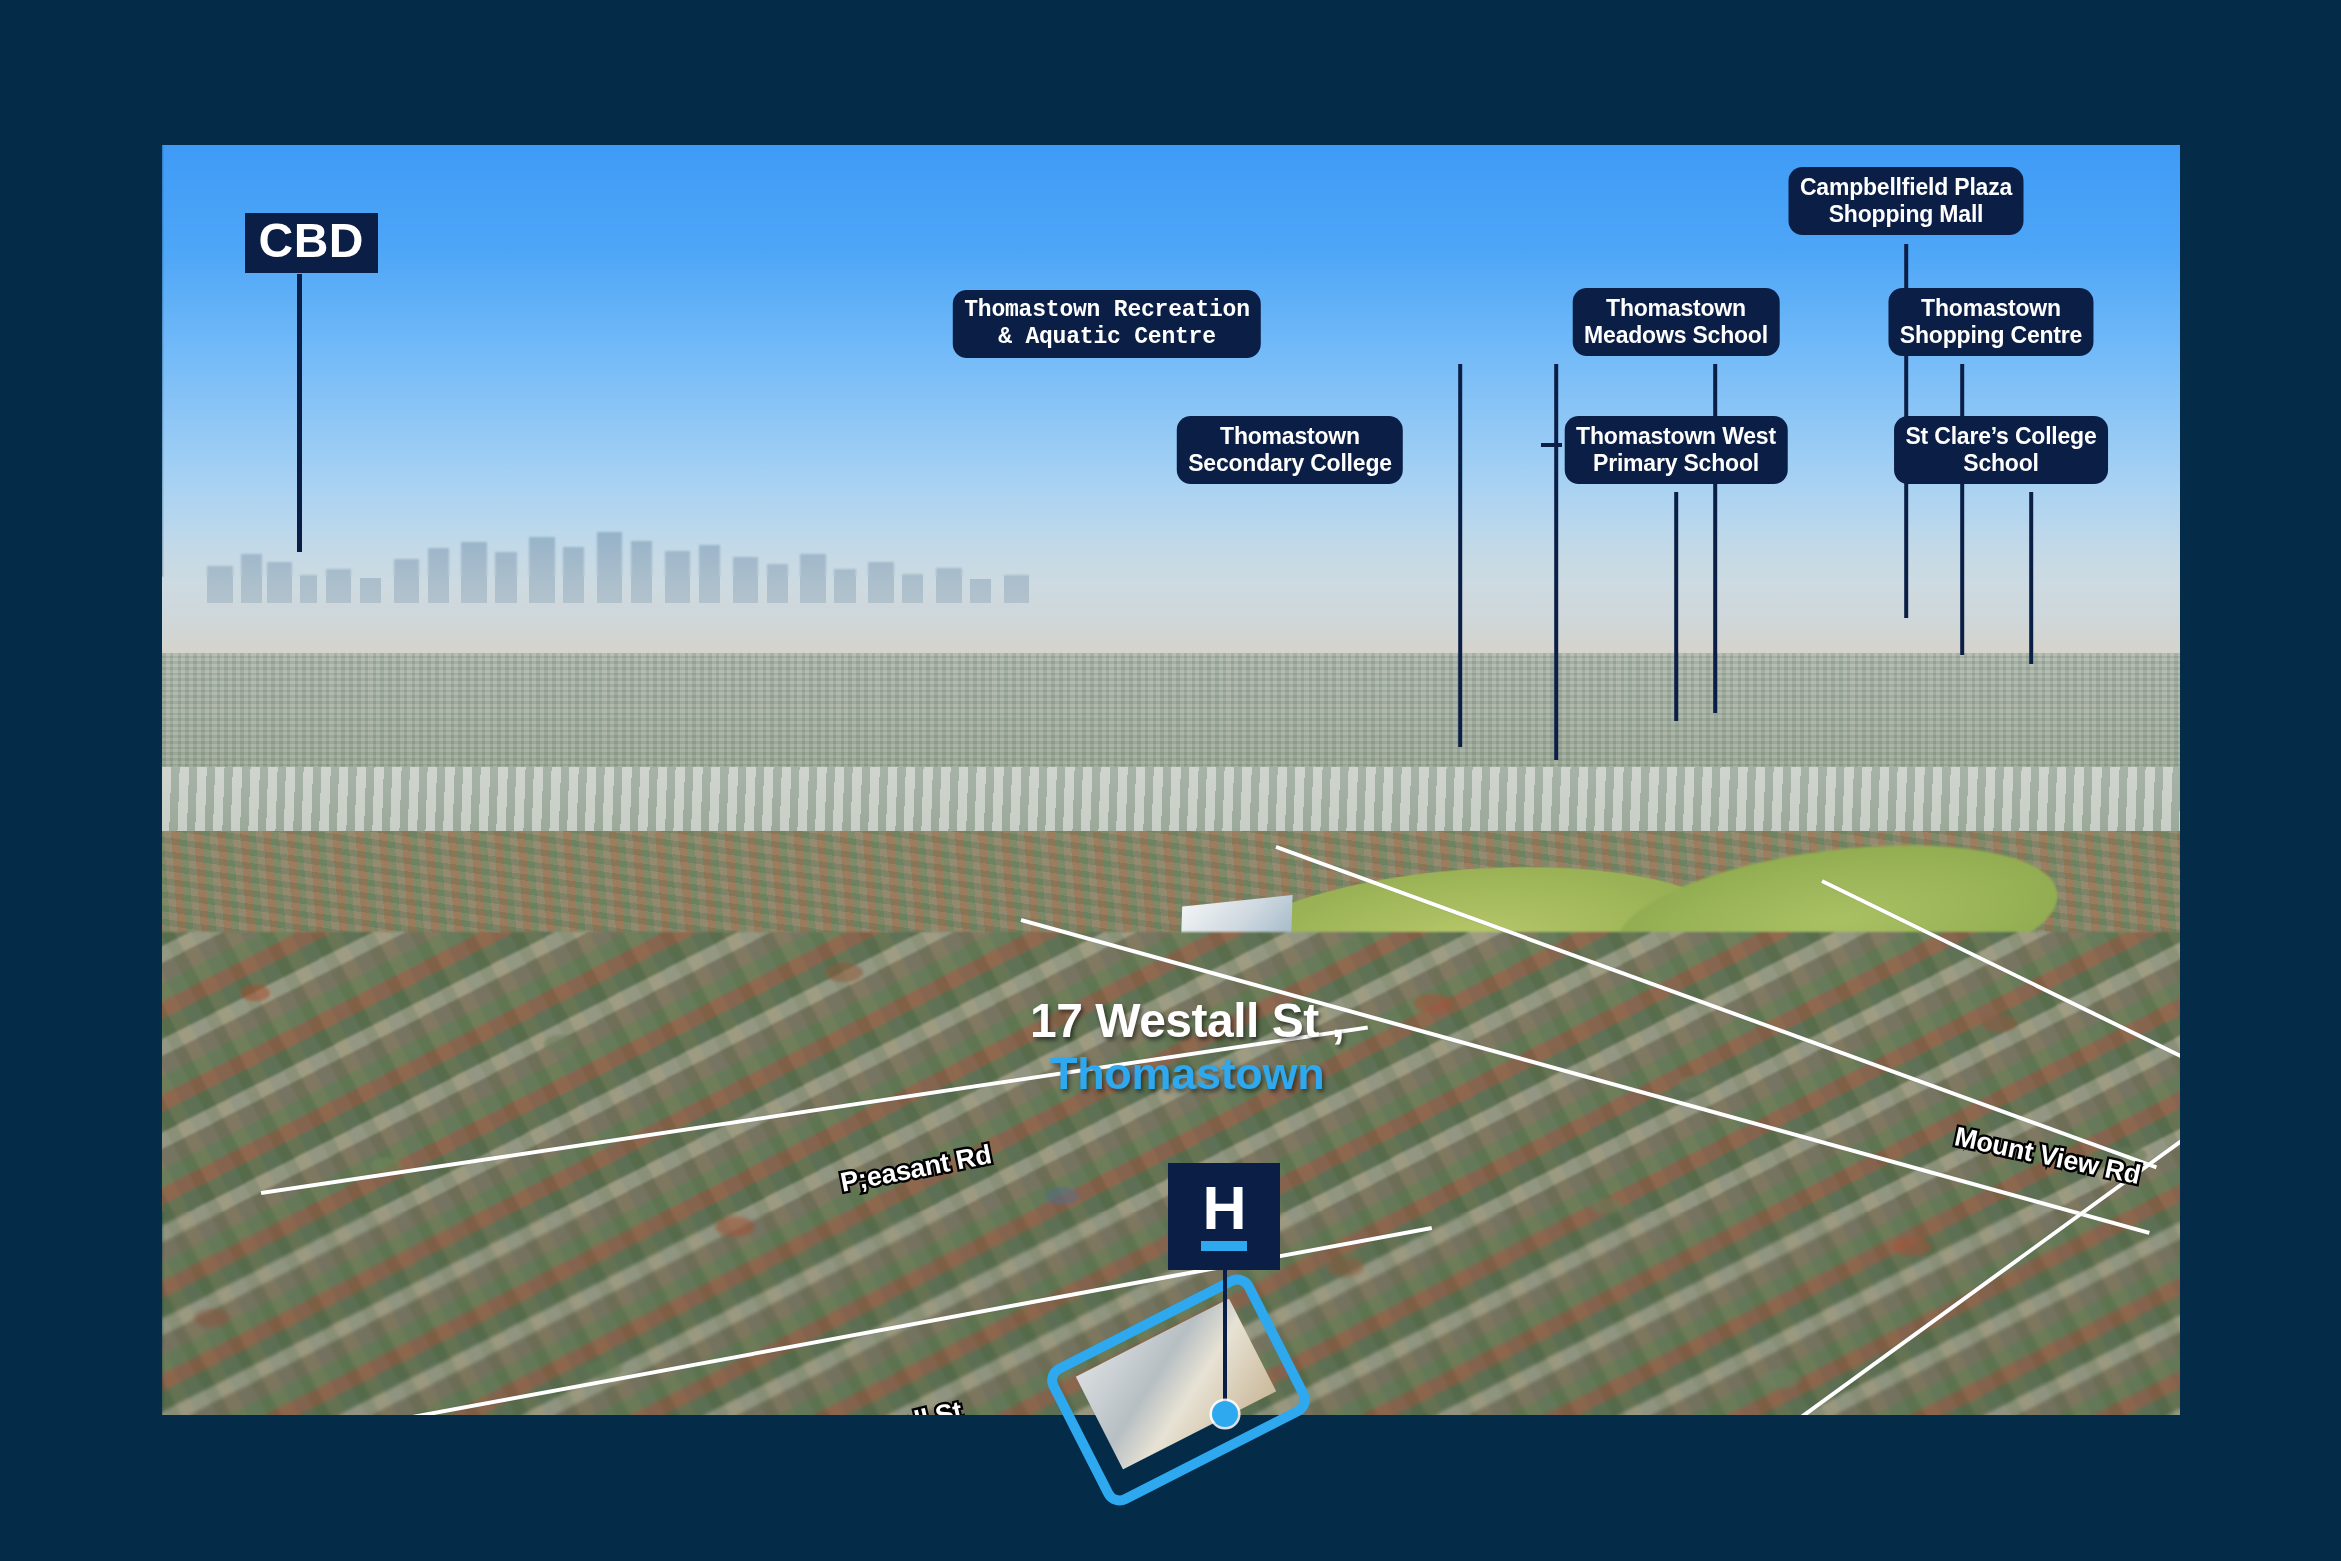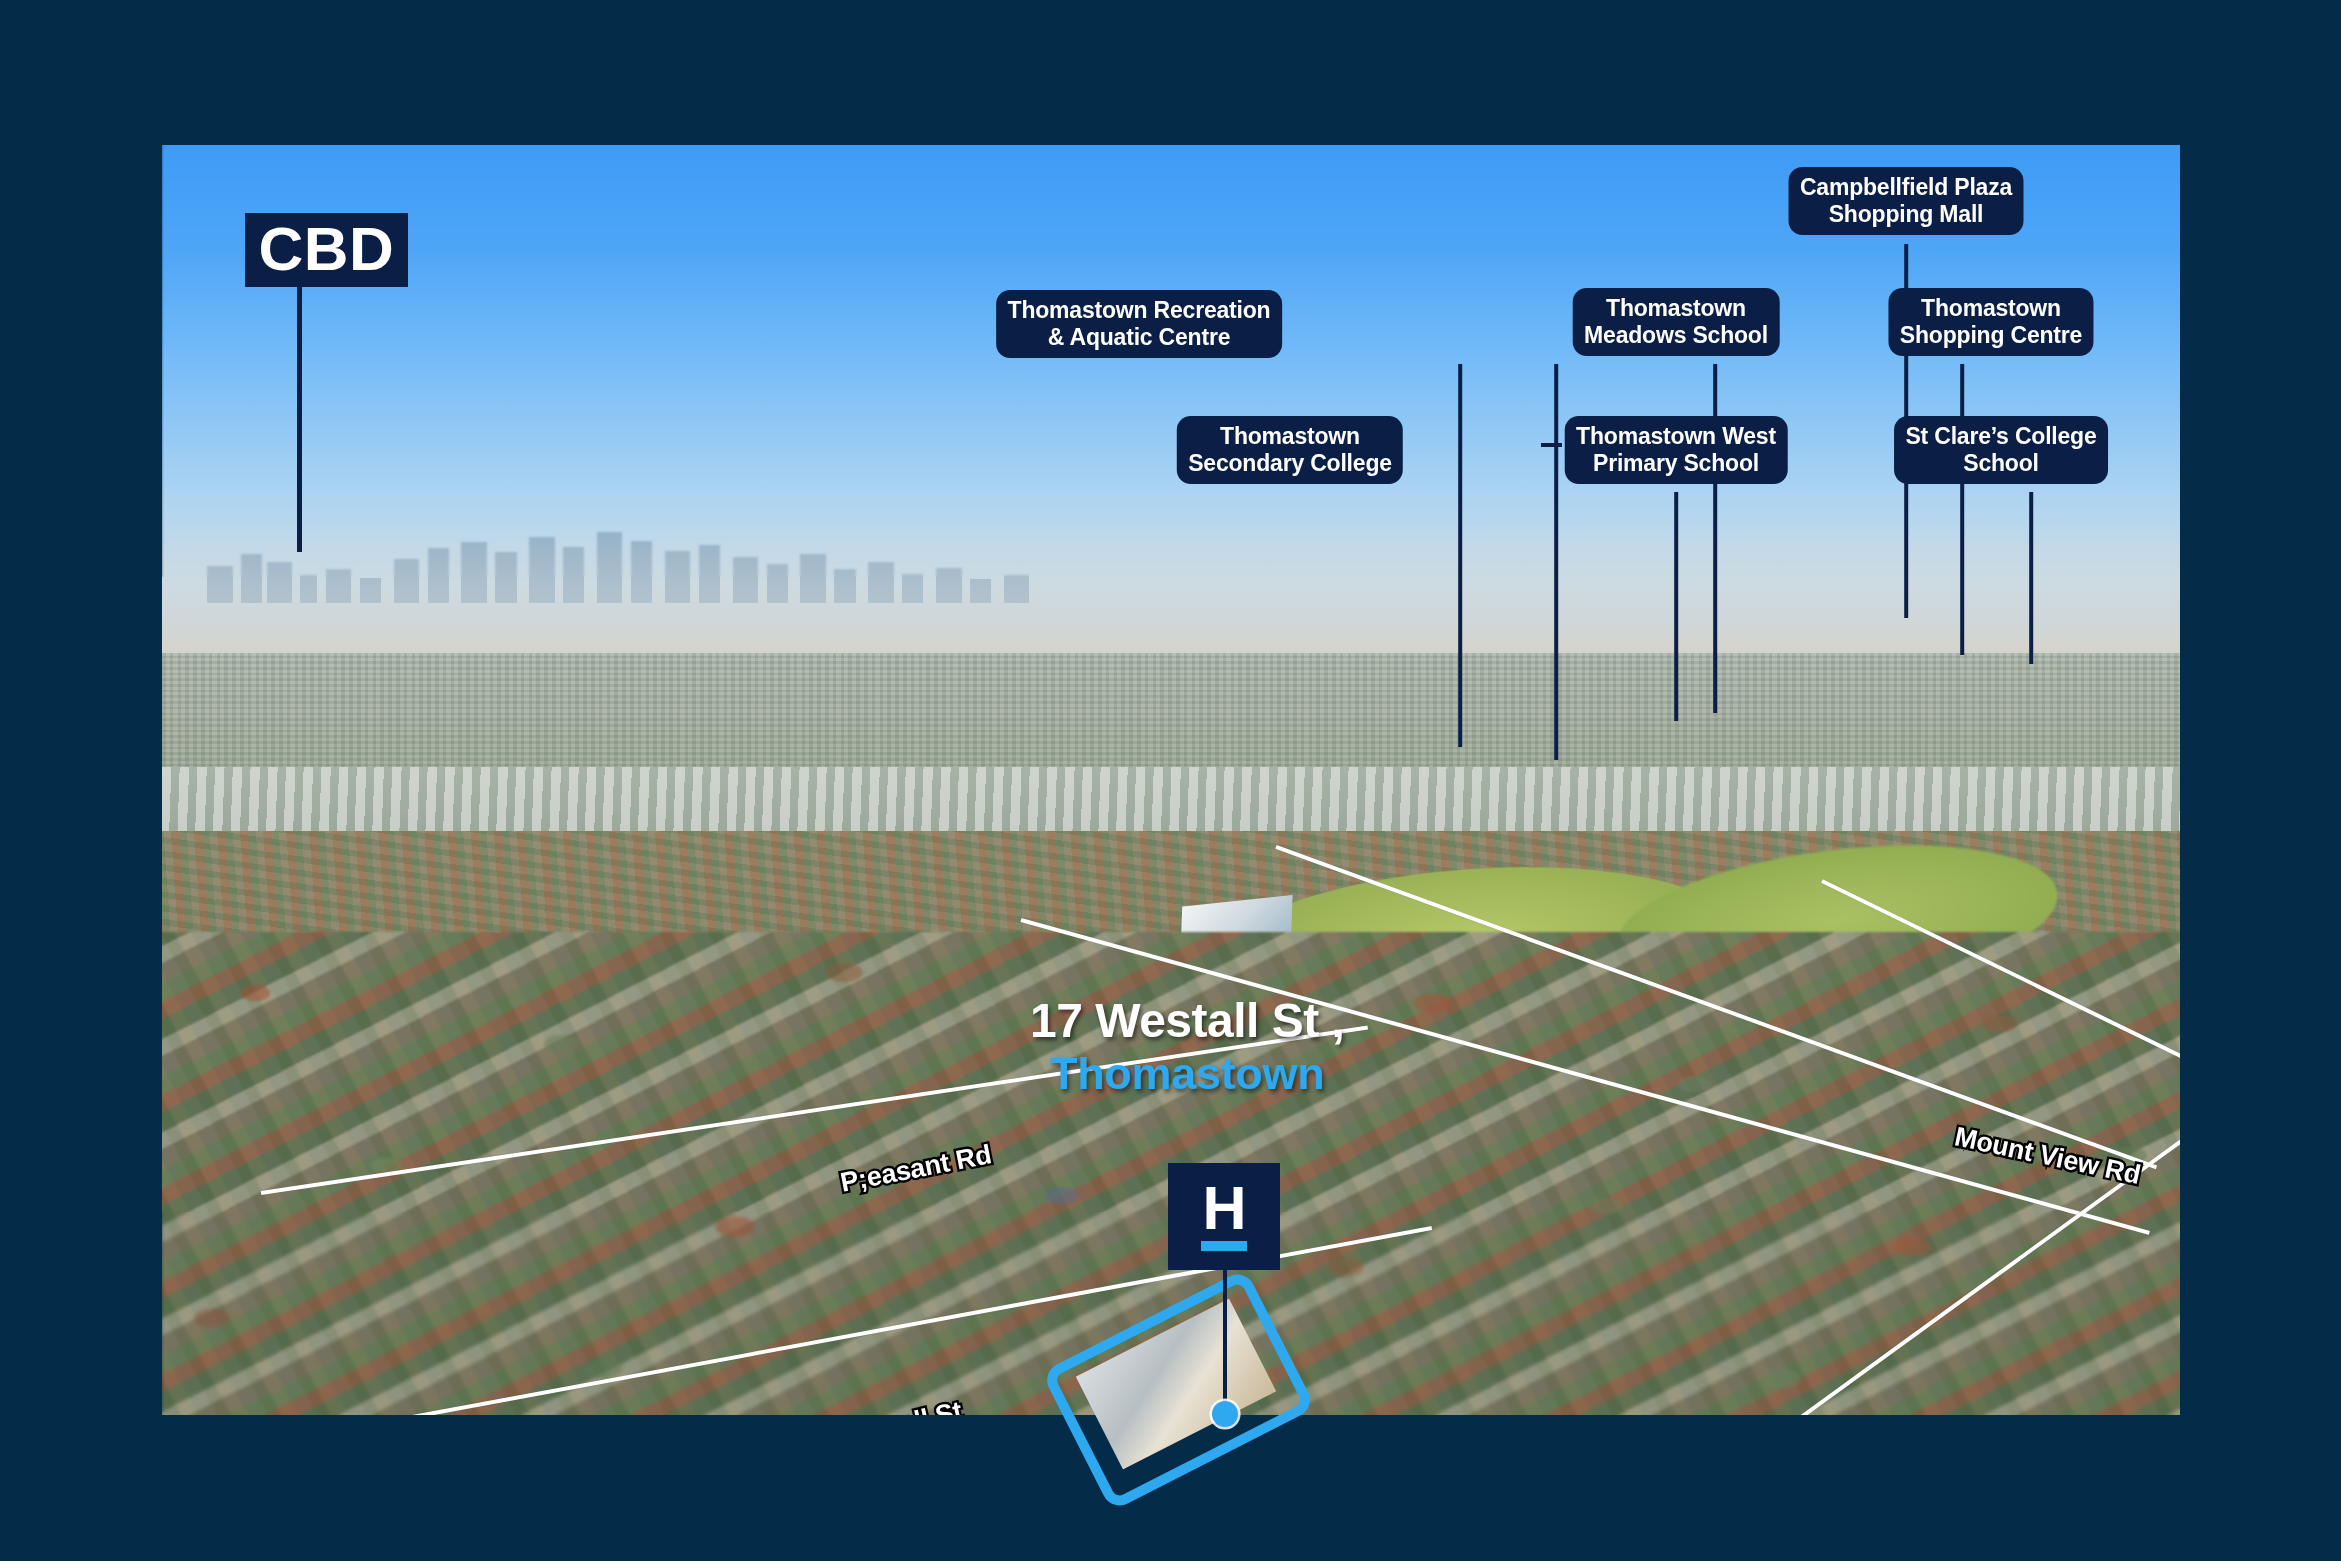--- a/index.html
+++ b/index.html
@@ -211,21 +211,21 @@
     background:#0b1f46;
   }
 
   
   #cbd-box {
     position:absolute;
     left:245px; top:213px;
     background:#0b1f46;
     color:#fff;
     font-weight:bold;
-    font-size:62px;
+    font-size:48px;
     letter-spacing:0.5px;
     padding:3.1px 13.5px 6.2px;
     line-height:1.05;
   }
   #cbd-stem {
     position:absolute;
     left:297px; top:274px;
     width:4.7px; height:278px;
     background:#0b1f46;
   }
@@ -368,21 +368,21 @@
         <div class="street-label" style="left: 1793px; top: 976px; transform: rotate(12deg);">Mount View Rd</div>
       </div>
 
   </div>
 
   <div id="cbd-stem"></div>
   <div id="cbd-box">CBD</div>
 
   <div id="poi-layer">
       <div class="poi-stem" style="left: 1460px; top: 364px; height: 383px;"></div>
-      <div class="poi-box" style="left: 1139px; top: 290px;">Thomastown Recreation
+      <div class="poi-box" style="left: 1107px; top: 290px; font-family: Liberation Mono, monospace;">Thomastown Recreation
 &amp; Aquatic Centre</div>
       <div class="poi-stem" style="left: 1556px; top: 364px; height: 396px;"></div>
       <div class="poi-elbow" style="left: 1541px; top: 443px; width: 21px;"></div>
       <div class="poi-box" style="left: 1290px; top: 416px;">Thomastown
 Secondary College</div>
       <div class="poi-stem" style="left: 1715px; top: 364px; height: 349px;"></div>
       <div class="poi-box" style="left: 1676px; top: 288px;">Thomastown
 Meadows School</div>
       <div class="poi-stem" style="left: 1676px; top: 492px; height: 229px;"></div>
       <div class="poi-box" style="left: 1676px; top: 416px;">Thomastown West

